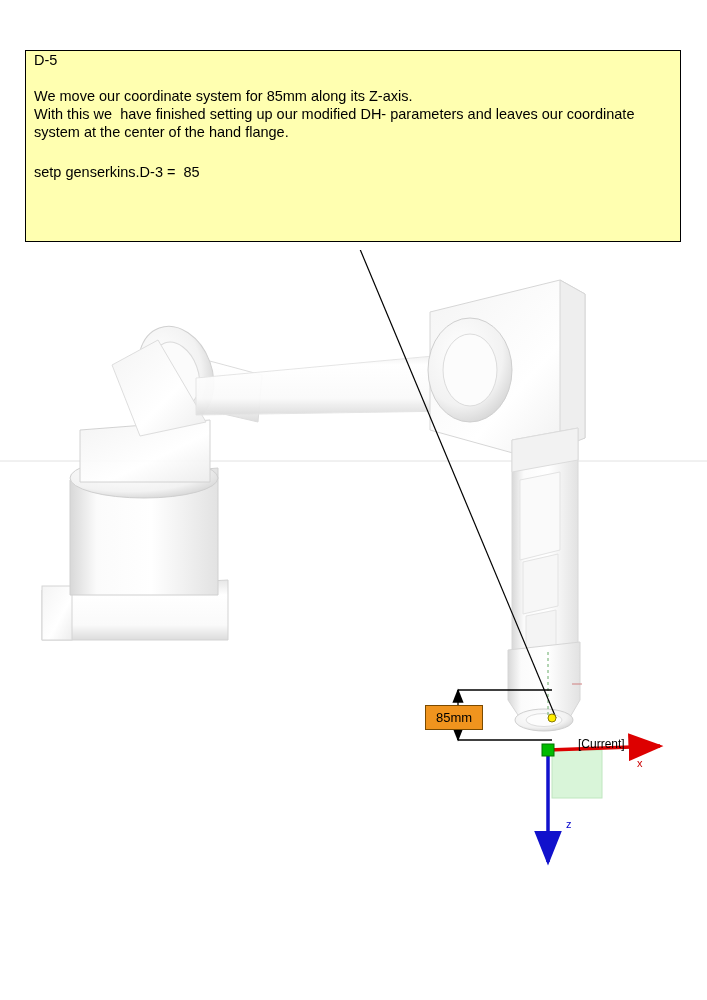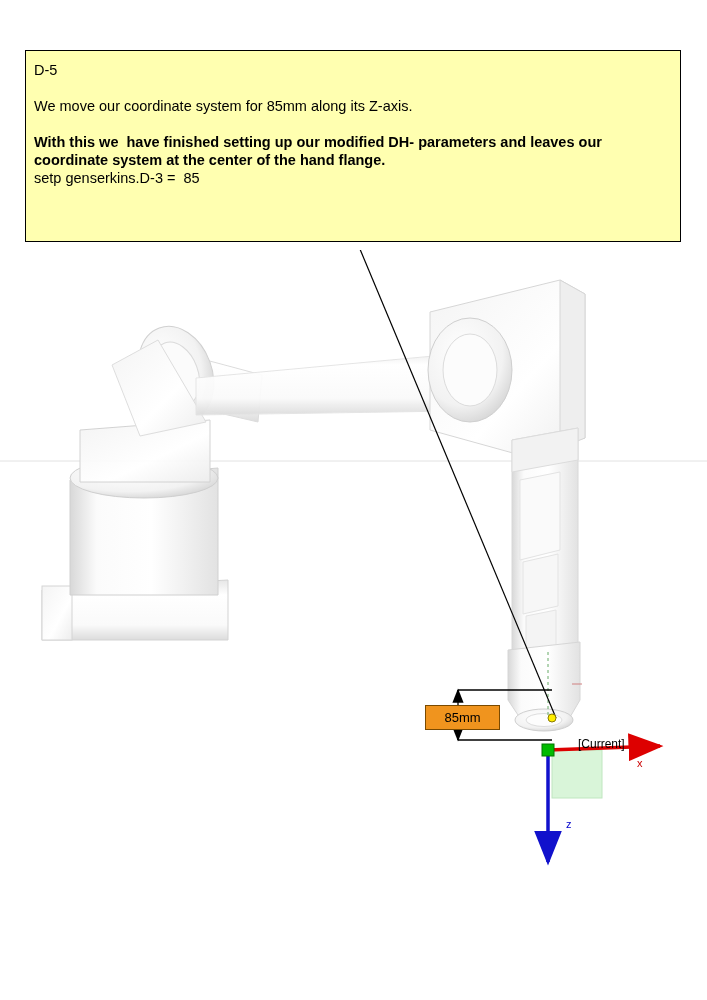--- a/index.html
+++ b/index.html
@@ -27,36 +27,35 @@
   
   #note-box {
     position: absolute;
     left: 25px;
     top: 50px;
     width: 656px;
     height: 192px;
     background: #ffffb0;
     border: 1px solid #000000;
     box-sizing: border-box;
-    padding: 10px 8px 0 8px;
+    padding: 0 8px 0 8px;
   }
   #note-box .note-line {
     font-size: 14.5px;
     color: #000000;
     line-height: 18px;
     white-space: pre-wrap;
   }
   #note-title {
     margin-bottom: 18px;
   }
   #note-p1 {
-    margin-bottom: 18px;
   }
   #note-p2 {
-    font-weight: bold;
+    margin-bottom: 22px;
   }
   #note-code {
     letter-spacing: 0px;
   }
 
   
   #robot-stage {
     position: absolute;
     left: 0;
     top: 250px;
@@ -65,21 +64,21 @@
   }
   #robot-stage svg {
     display: block;
   }
 
   
   #dim-label {
     position: absolute;
     left: 425px;
     top: 705px;
-    width: 75px;
+    width: 58px;
     height: 25px;
     background: #f0941e;
     border: 1px solid #7a4a00;
     box-sizing: border-box;
     display: flex;
     align-items: center;
     justify-content: center;
     font-size: 13px;
     color: #000000;
   }

